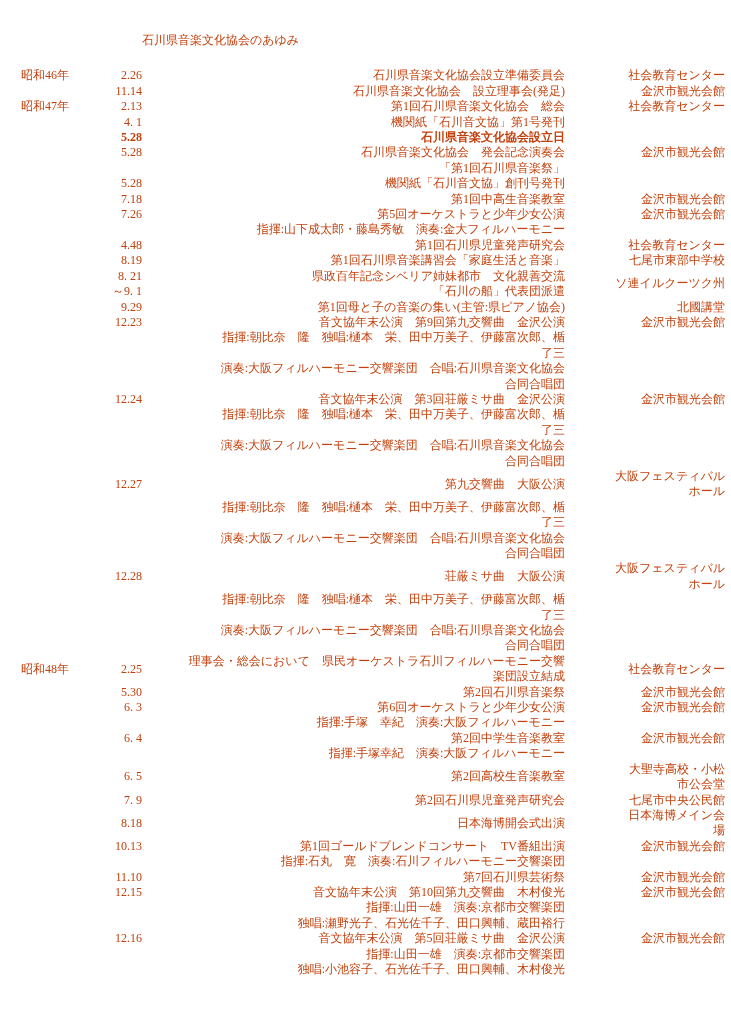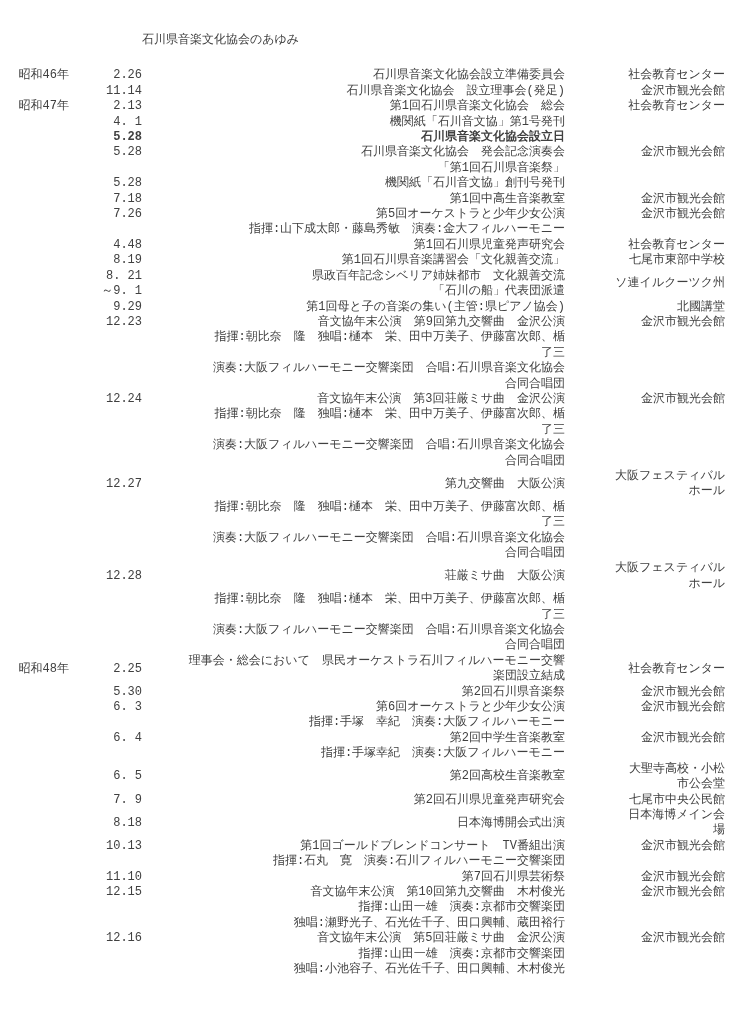--- a/index.html
+++ b/index.html
@@ -1,18 +1,18 @@
 <!DOCTYPE html>
 <html><head>
 <meta charset="utf-8">
 <style>
   html,body{margin:0;padding:0;background:#e8e8e8;}
   .page{
-    width:731px;height:1024px;background:#ffffff;color:#404040;
-    font-family:Liberation Mono, monospace;
+    width:731px;height:1024px;background:#ffffff;color:#c2410c;
+    font-family:Liberation Serif, serif;
     font-size:12px;line-height:15.4px;
     box-sizing:border-box;padding:33px 14px 0 14px;
     margin:0 auto;overflow:hidden;
   }
   .title{margin-left:128px;margin-bottom:20px;white-space:pre;}
   .history{display:table;table-layout:fixed;width:711px;border-collapse:collapse;}
   .tr{display:table-row;text-align:right;}
   .td{display:table-cell;vertical-align:top;}
   .tr.middle .td{vertical-align:middle;}
   .tr.bold .td{font-weight:bold;}
@@ -147,21 +147,21 @@
         <div class="td venue">
           <div class="line">社会教育センター</div>
         </div>
       </div>
       <div class="tr">
         <div class="td year"></div>
         <div class="td date">
           <div class="line">8.19</div>
         </div>
         <div class="td event">
-          <div class="line">第1回石川県音楽講習会「文化親善交流」</div>
+          <div class="line">第1回石川県音楽講習会「家庭生活と音楽」</div>
         </div>
         <div class="td venue">
           <div class="line">七尾市東部中学校</div>
         </div>
       </div>
       <div class="tr middle">
         <div class="td year"></div>
         <div class="td date">
           <div class="line">8. 21</div>
           <div class="line">～9. 1</div>

